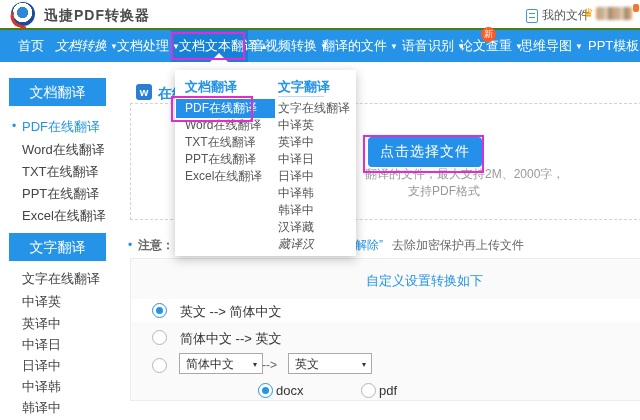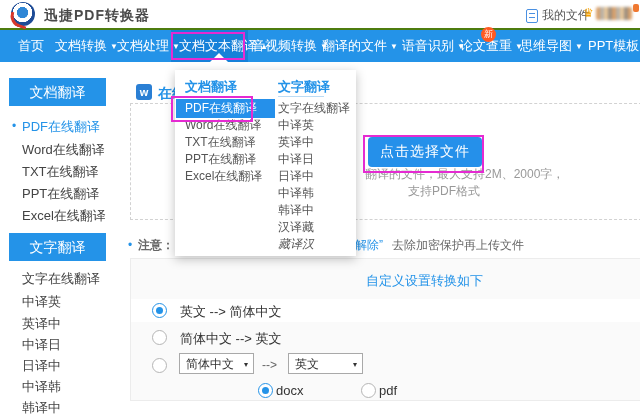--- a/index.html
+++ b/index.html
@@ -54,21 +54,21 @@
   #note-suffix{position:absolute;left:392px;top:237px;font-size:12px;color:#666;}
 
   
   #settings{position:absolute;left:130px;top:258px;width:520px;height:141px;background:#fafafa;border:1px solid #ececec;}
   #settings-title{position:absolute;left:366px;top:272px;font-size:13px;color:#2493e8;}
   #row1-stripe{position:absolute;left:131px;top:299px;width:519px;height:23px;background:#fff;}
   .radio{position:absolute;width:13px;height:13px;border-radius:50%;border:1px solid #b5b5b5;background:#fff;cursor:pointer;}
   .radio.sel{border-color:#2493e8;}
   .radio.sel::after{content:"";position:absolute;left:3px;top:3px;width:7px;height:7px;border-radius:50%;background:#2493e8;}
   .opt-label{position:absolute;font-size:13px;color:#333;white-space:nowrap;}
-  .sel-box{position:absolute;width:75px;height:21px;background:#fff;border:1px solid #a9a9a9;font-size:12px;color:#333;
+  .sel-box{position:absolute;width:84px;height:21px;background:#fff;border:1px solid #a9a9a9;font-size:12px;color:#333;
     line-height:21px;padding-left:6px;cursor:pointer;box-sizing:border-box;}
   .sel-caret{position:absolute;right:5px;top:0;font-size:8px;color:#333;}
   #fmt-label{position:absolute;left:148px;top:383px;font-size:13px;color:#333;}
 
   
   #dropdown{position:absolute;left:175px;top:70px;width:181px;height:186px;background:#fff;z-index:10;
     box-shadow:0 3px 10px rgba(0,0,0,0.25);}
   .dd-header{position:absolute;top:8px;font-size:13px;font-weight:bold;color:#2493e8;}
   .dd-header::after{content:"";position:absolute;left:0;top:18px;width:46px;height:1px;background:#bcdcf5;}
   .dd-item{position:absolute;font-size:12px;color:#555;cursor:pointer;white-space:nowrap;}
@@ -93,21 +93,21 @@
     <div id="userarea">
       <span id="crown">♛</span>
       <span id="user-blur"></span>
       <span id="vip-sup"></span>
     </div>
   </div>
 
   <div id="navbar">
     <div id="nav-active-bg"></div>
     <span class="nav-item" style="left:18px;"><span>首页</span><span class="nav-caret"></span></span>
-    <span class="nav-item" style="left:55px;"><span>文档转换</span><span class="nav-caret">▼</span></span>
+    <span class="nav-item" style="left:55px;font-style:italic;"><span>文档转换</span><span class="nav-caret">▼</span></span>
     <span class="nav-item" style="left:117px;"><span>文档处理</span><span class="nav-caret">▼</span></span>
     <span class="nav-item" style="left:179px;"><span>文档文本翻译</span><span class="nav-caret">▲</span></span>
     <span class="nav-item" style="left:252px;"><span>音视频转换</span><span class="nav-caret">▼</span></span>
     <span class="nav-item" style="left:322px;"><span>翻译的文件</span><span class="nav-caret">▼</span></span>
     <span class="nav-item" style="left:402px;"><span>语音识别</span><span class="nav-caret">▼</span></span>
     <span class="nav-item" style="left:460px;"><span>论文查重</span><span class="nav-caret">▼</span></span>
     <span class="nav-item" style="left:520px;"><span>思维导图</span><span class="nav-caret">▼</span></span>
     <span class="nav-item" style="left:588px;"><span>PPT模板</span></span>
     <div id="nav-badge">新</div>
   </div>

